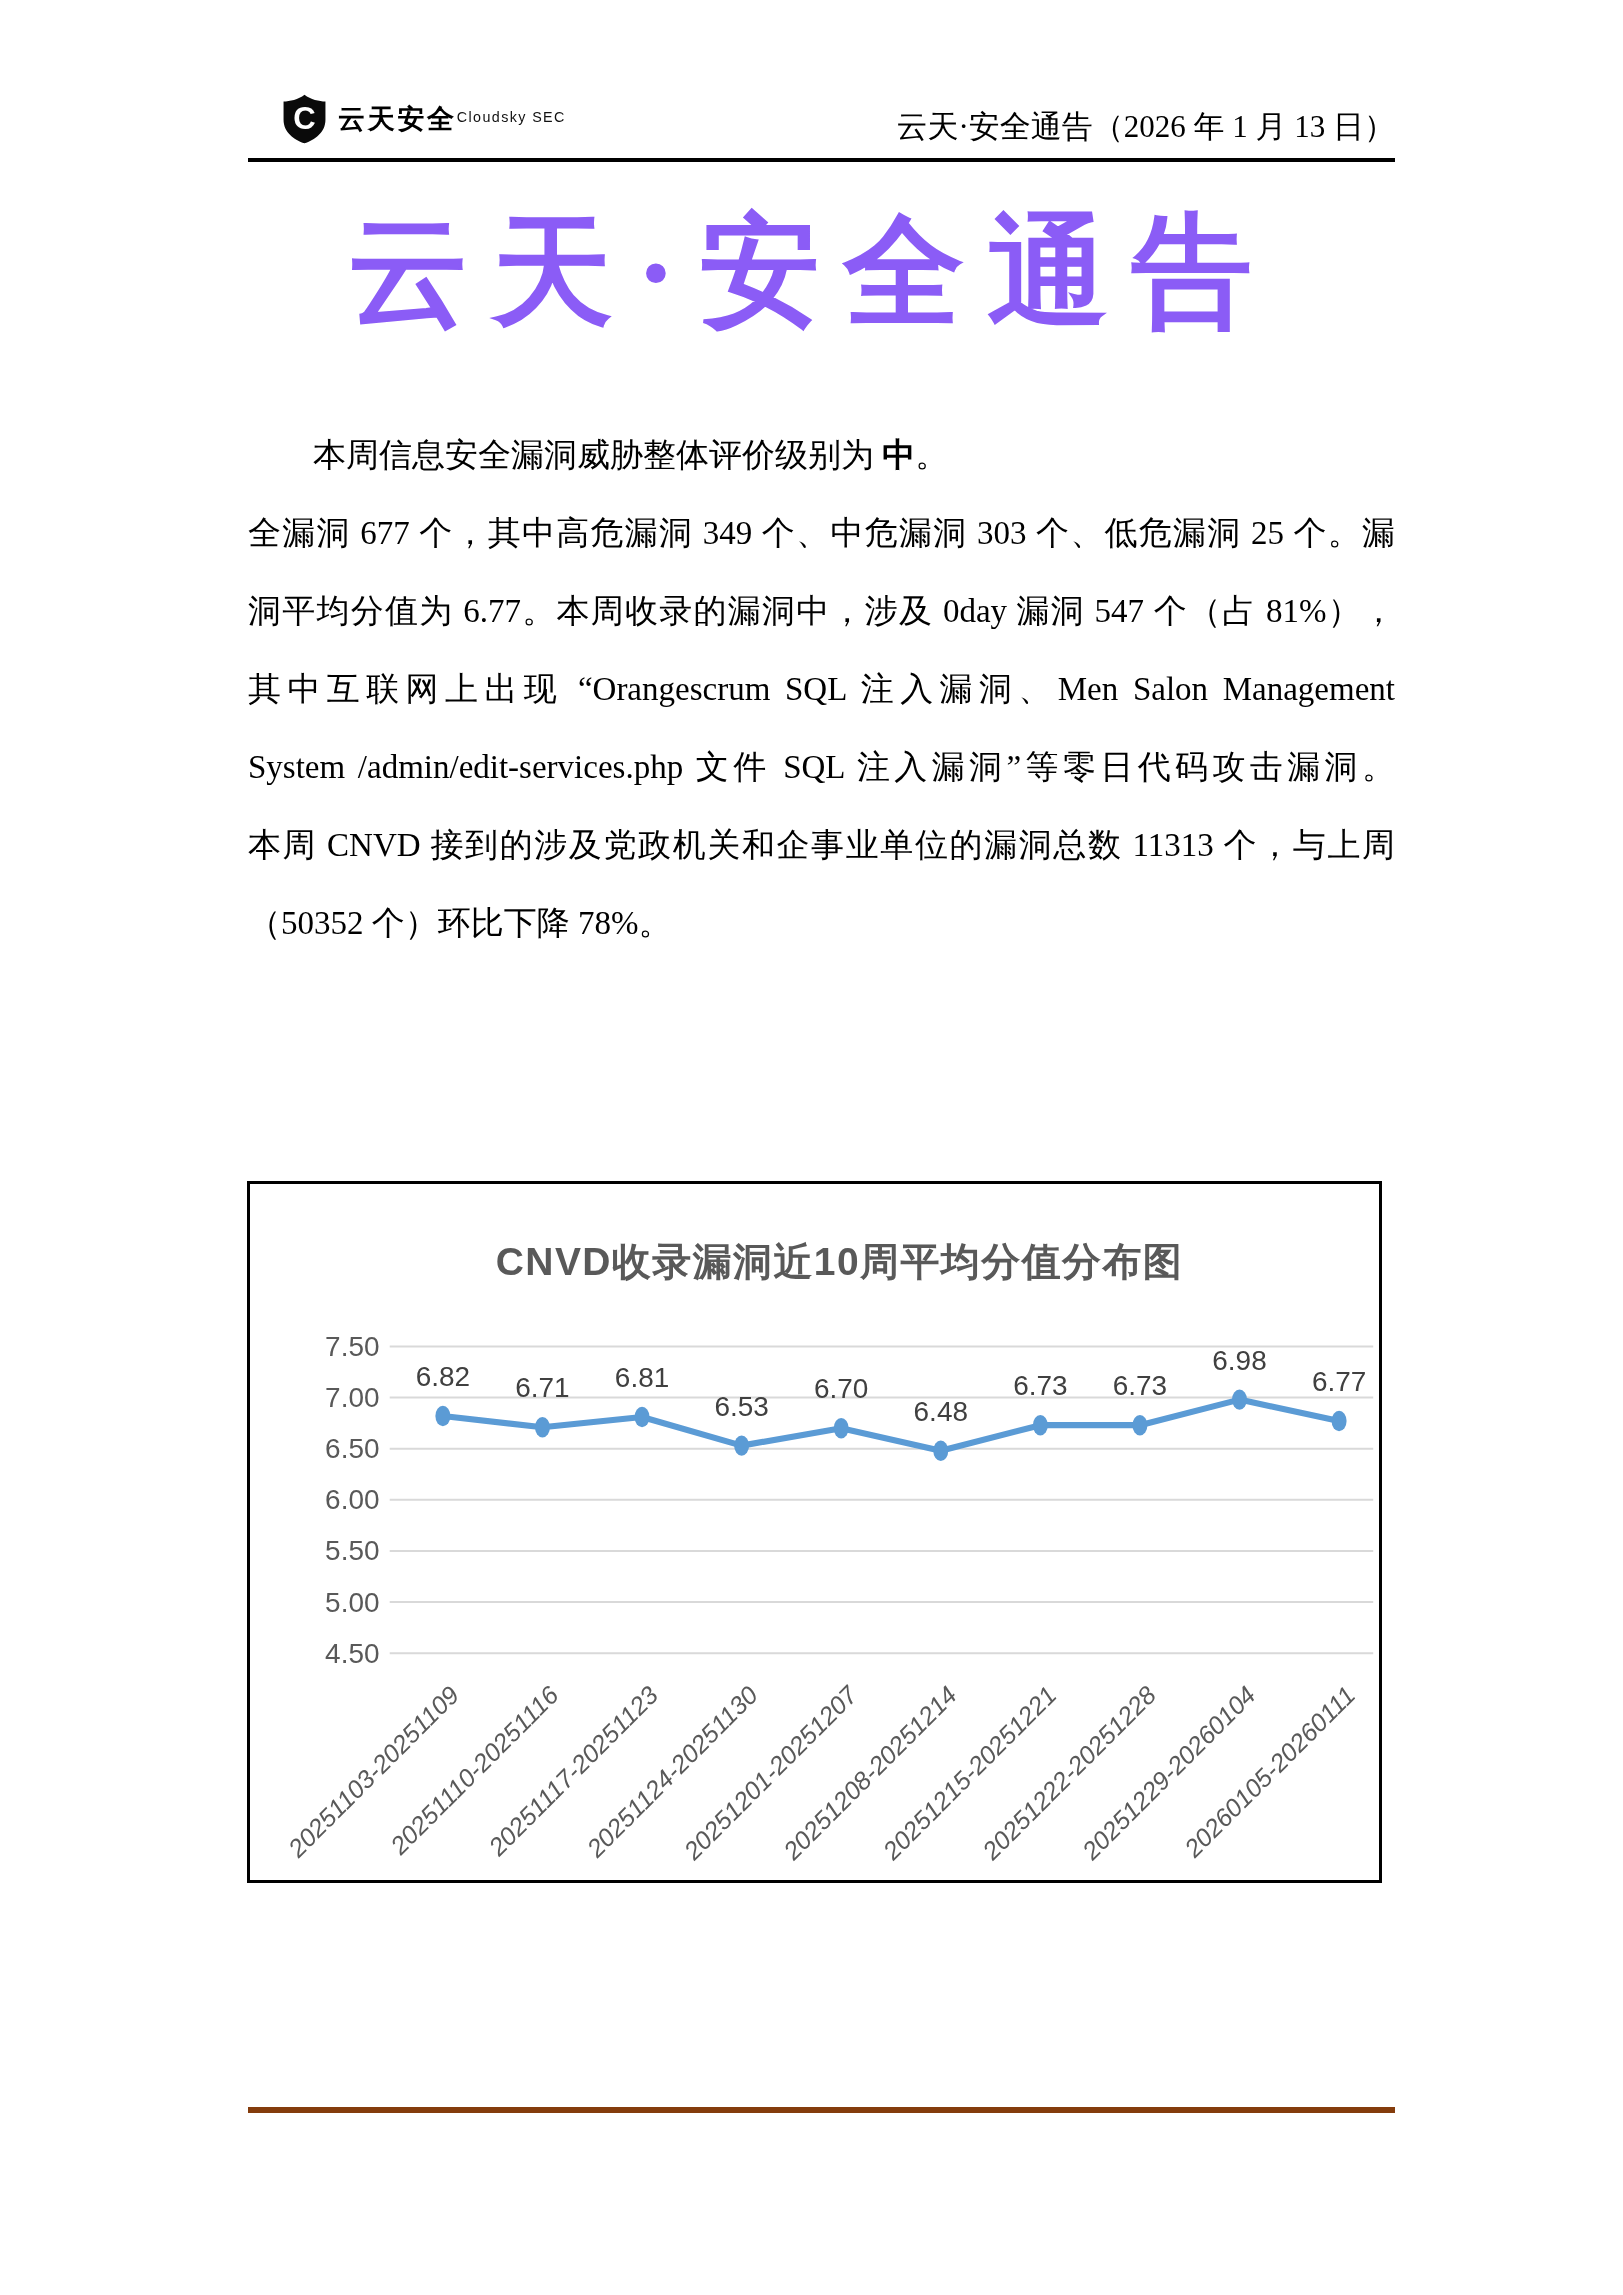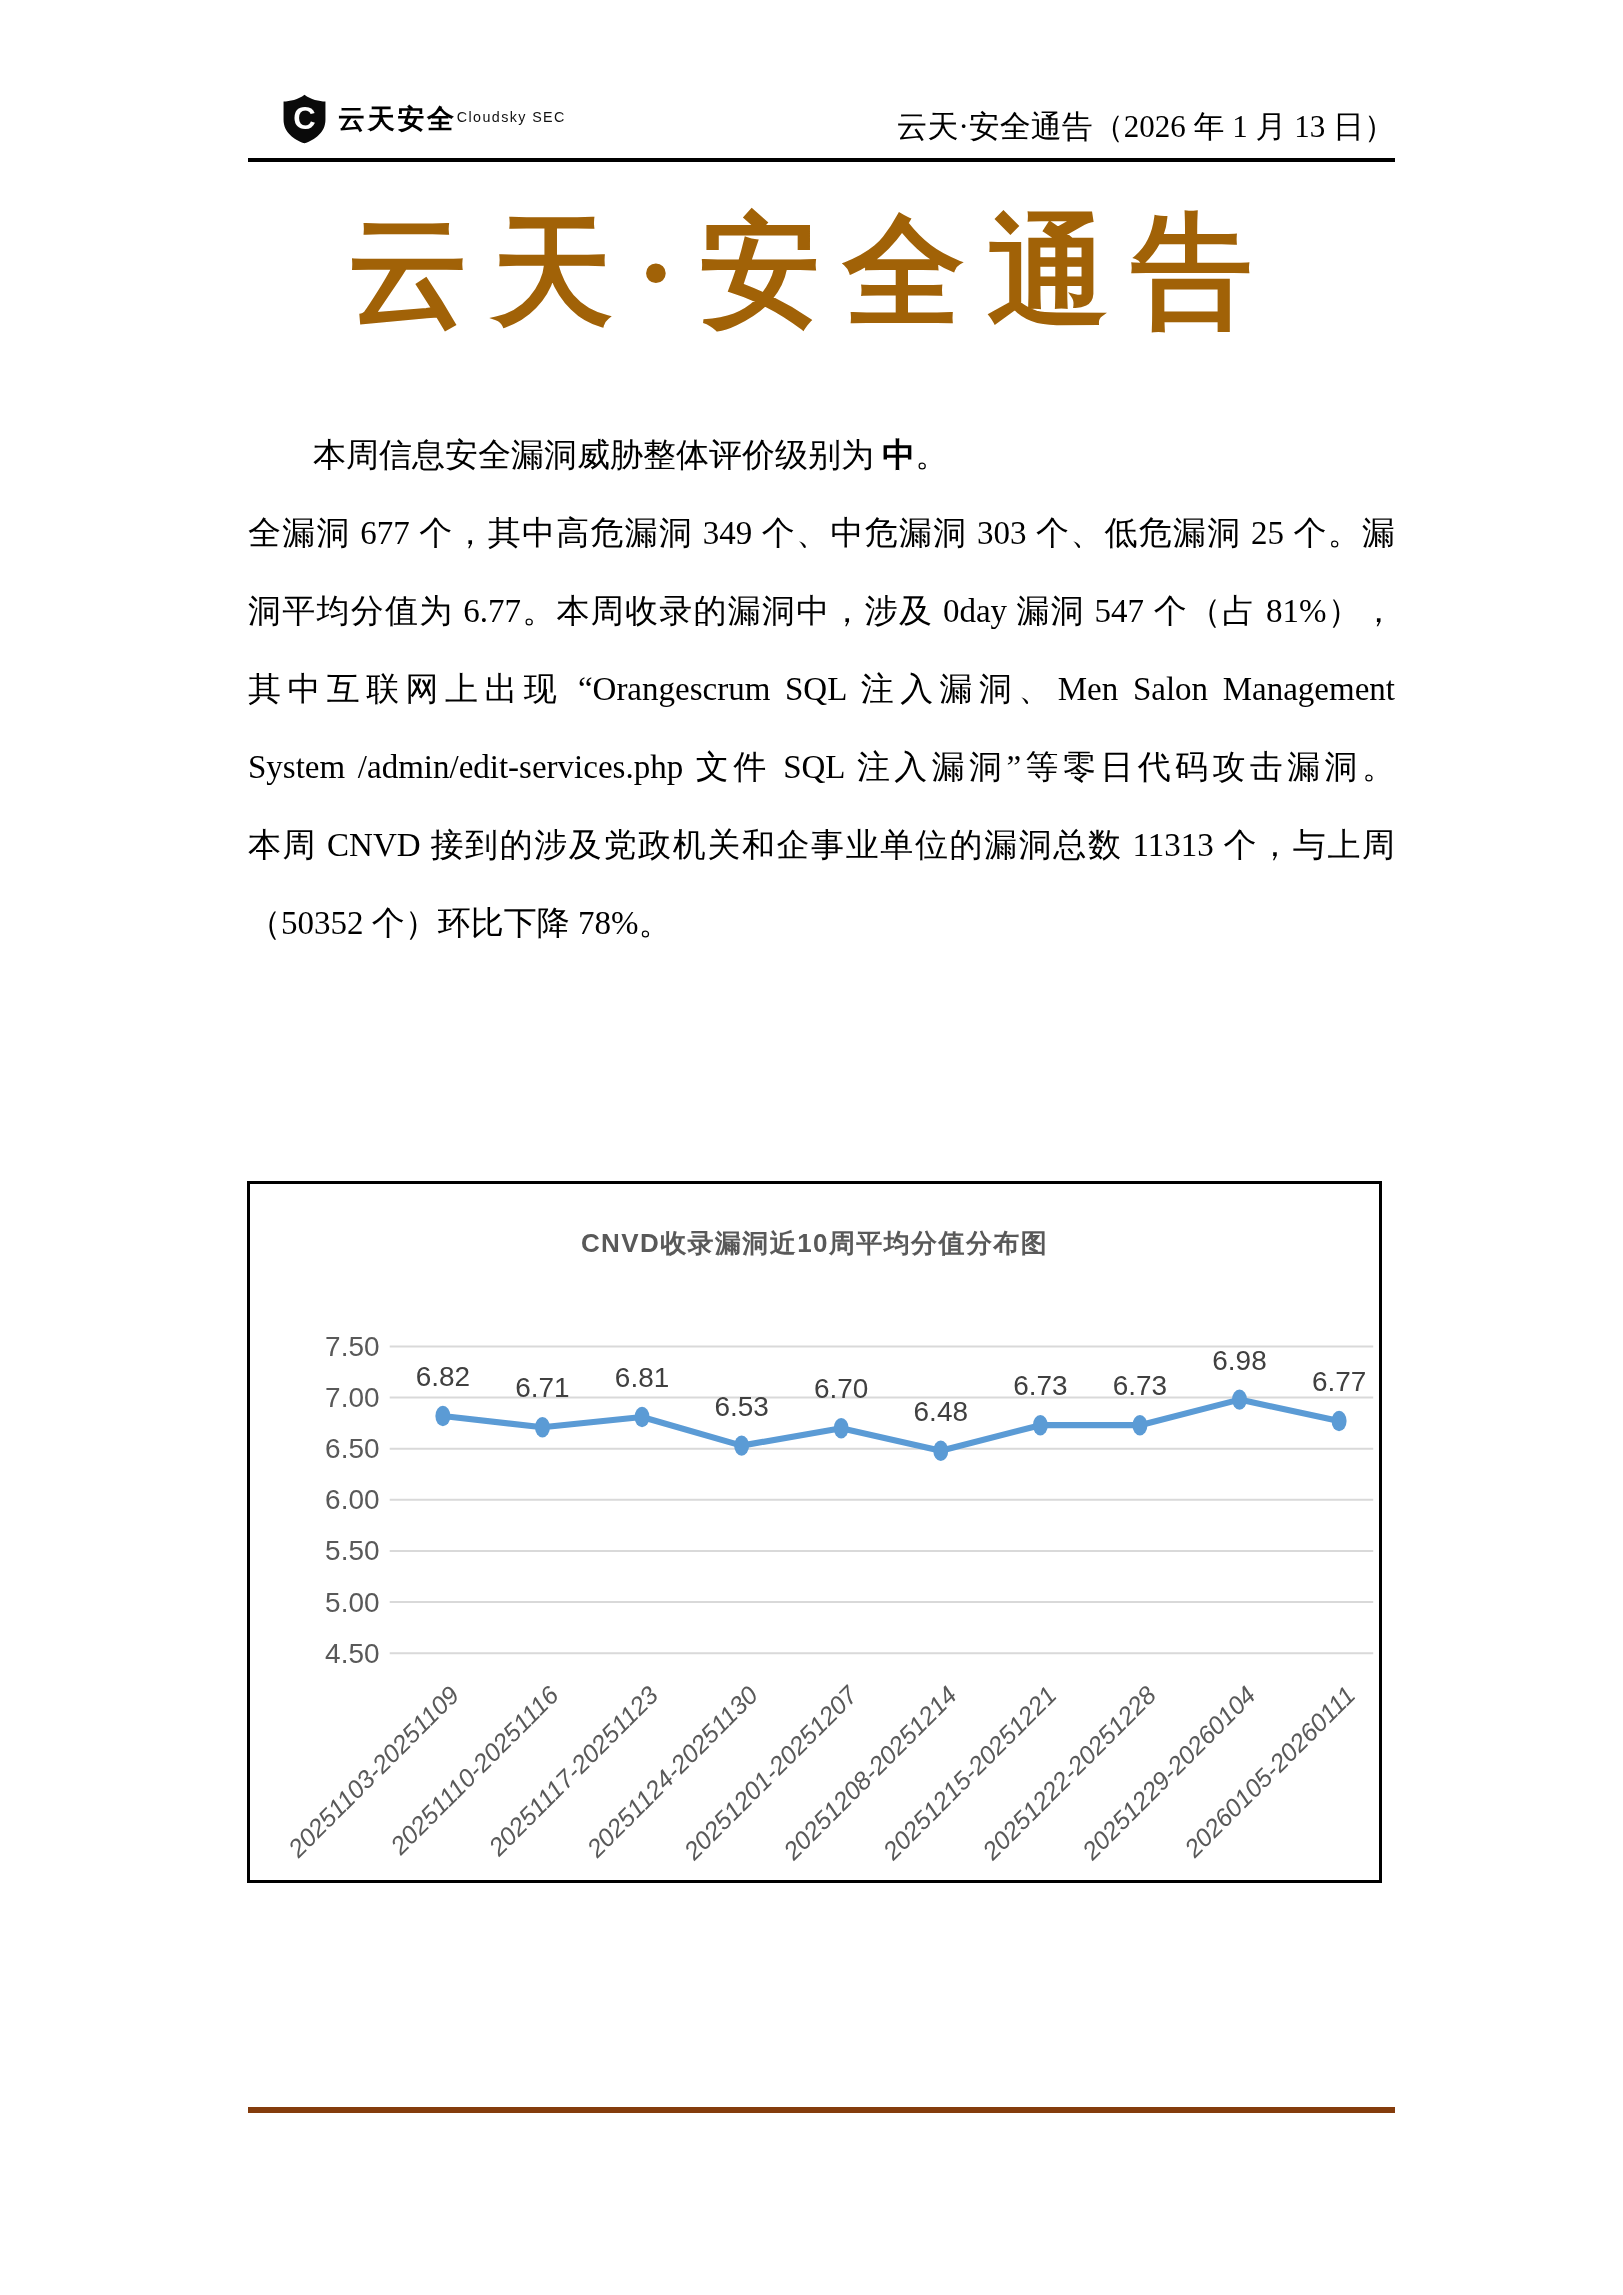--- a/index.html
+++ b/index.html
@@ -31,43 +31,44 @@
 
   
   .main-title{
     position:absolute;left:0;top:199px;width:100%;
     text-align:center;
     font-family:"Liberation Serif", serif;
     font-weight:bold;
     font-size:121px;
     line-height:147px;
     letter-spacing:23px;
-    color:#a16207;
+    color:#8b5cf6;
     white-space:nowrap;
   }
 
   
   .body-text{
     position:absolute;left:248px;top:416px;width:1147px;
     font-size:33px;line-height:78px;color:#000;
   }
   .line{min-height:78px;font-family:Liberation Serif, serif;}
   .indent{text-indent:65px;}
   .just{text-align:justify;text-align-last:justify;}
   .lvl{font-weight:bold;}
 
   
   .chart-box{
     position:absolute;left:247px;top:1181px;width:1135px;height:702px;
     border:3.4px solid #000;box-sizing:border-box;background:#fff;
   }
   .chart-title{
-    position:absolute;left:0;top:42px;width:100%;
-    text-align:center;font-size:26px;font-weight:bold;color:#595959;
+    position:absolute;left:0;top:51px;width:100%;
+    text-align:center;font-size:39px;font-weight:bold;color:#595959;
     letter-spacing:1.4px;
+    padding-left:25px;
   }
   .chart-svg{position:absolute;left:0;top:0;}
 
   
   .footer-rule{position:absolute;left:248px;top:2107px;width:1147px;height:6.1px;background:#843C0C;}
 </style>
 </head>
 <body>
 
 <div class="page">

